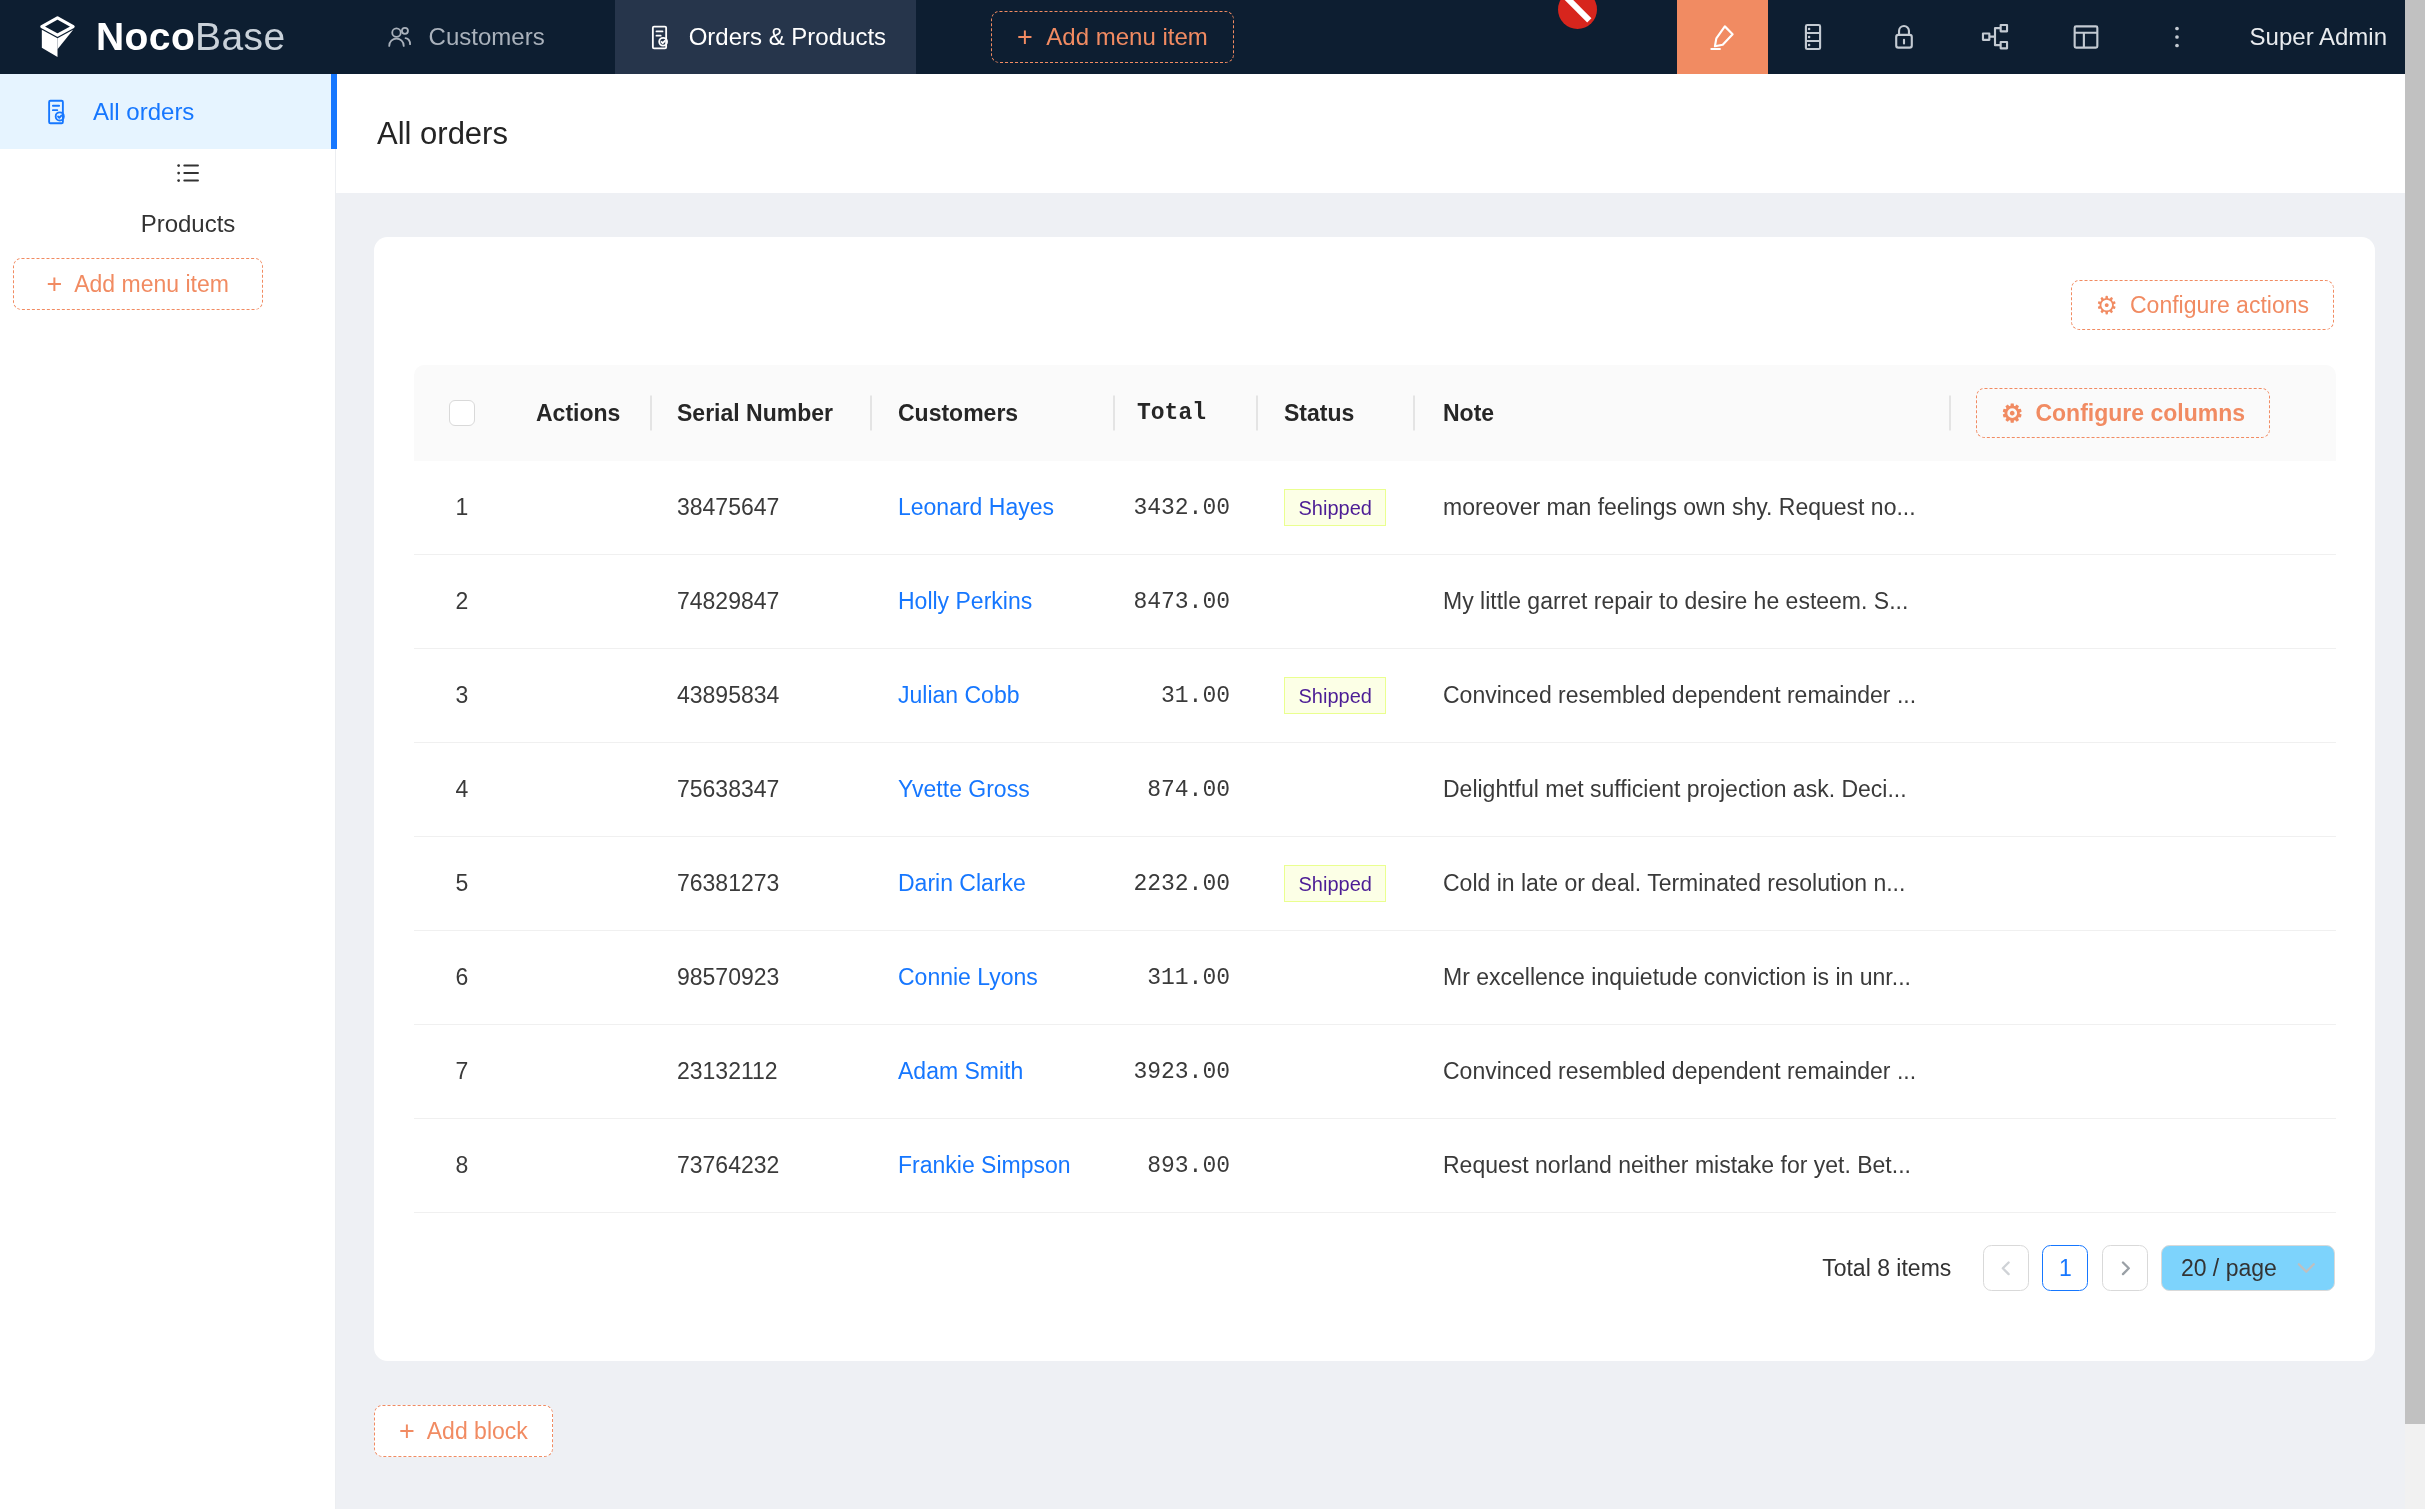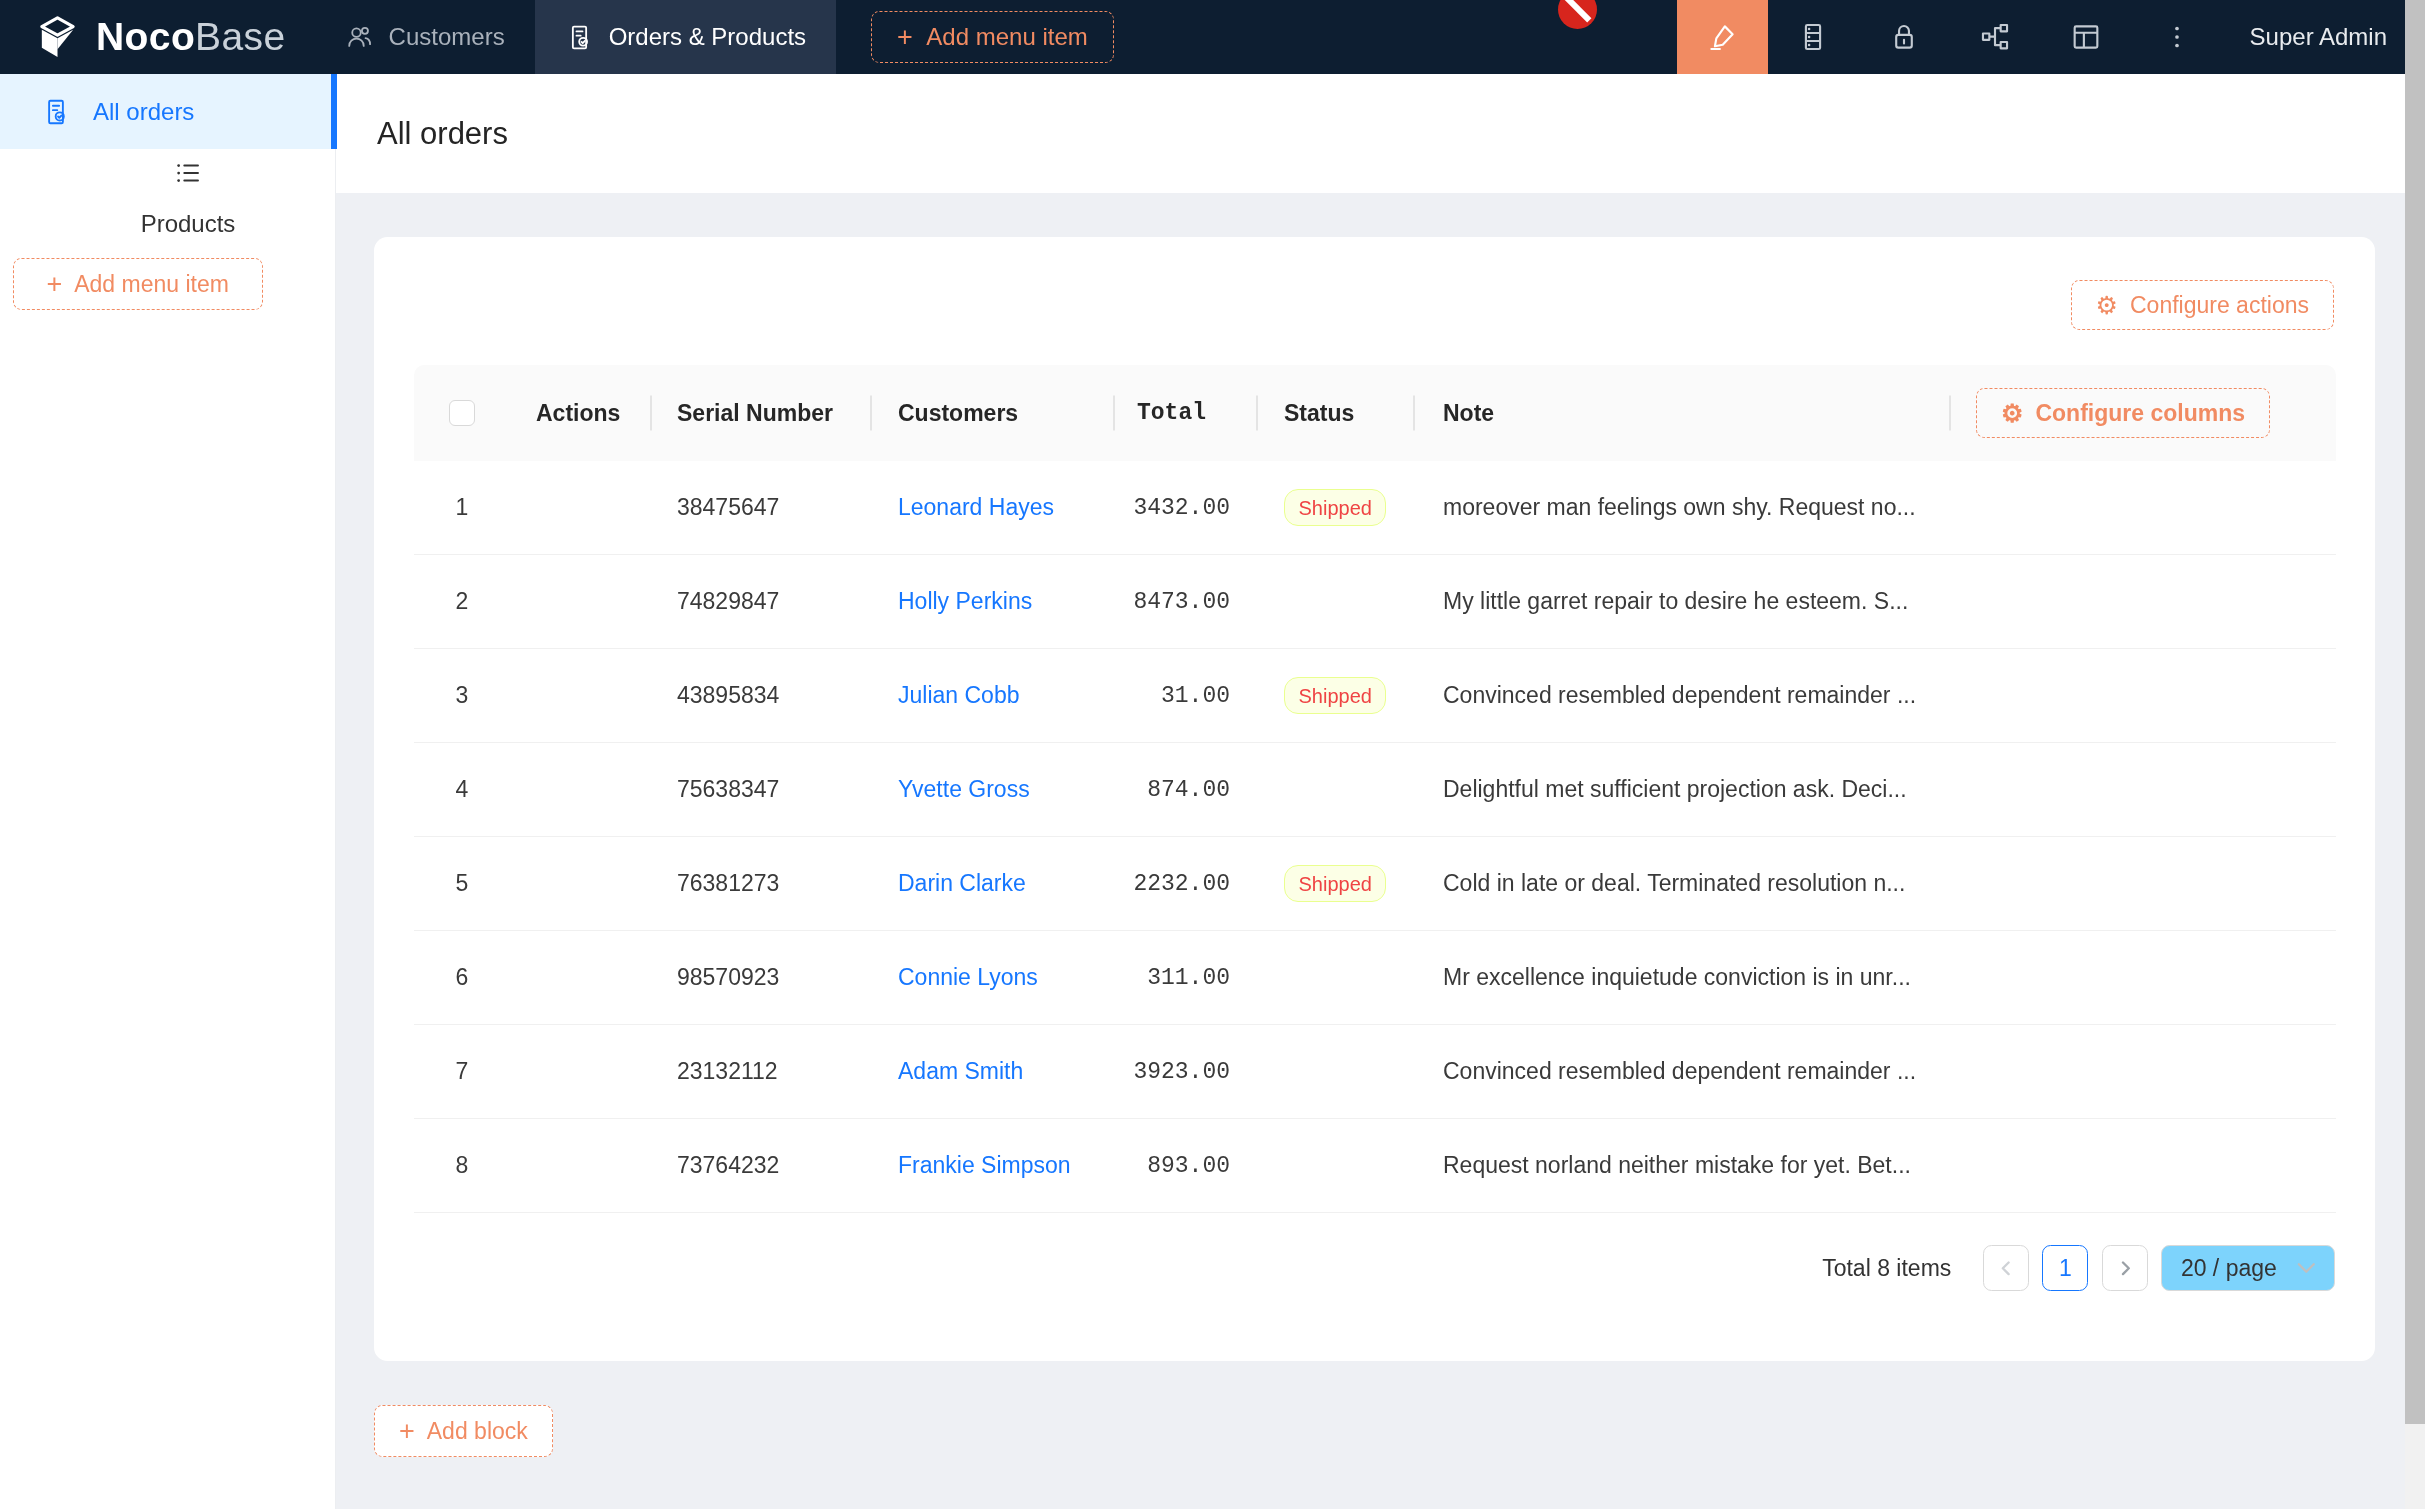--- a/index.html
+++ b/index.html
@@ -4,21 +4,21 @@
 <style>
   * { box-sizing: border-box; }
   html,body { margin:0; padding:0; }
   body {
     width:2426px; height:1509px; position:relative; overflow:hidden;
     background:#eef0f4; font-family:"Liberation Sans", sans-serif; color:#333;
   }
 
   
   .nav { position:absolute; left:0; top:0; width:2426px; height:74px;
-         background:#0d1e31; display:flex; align-items:center; z-index:10; }
+         background:#0d1e31; display:flex; align-items:center; z-index:10;gap:40px; }
   .logo { display:flex; align-items:center; gap:15px; padding-left:34px; margin-right:29px; }
   .logo svg { width:47px; height:47px; }
   .logo-text { font-size:39px; letter-spacing:0.4px; white-space:nowrap; }
   .logo-bold { color:#ffffff; font-weight:700; }
   .logo-light { color:#c9d1d9; font-weight:300; }
   .nav-tab { height:74px; display:flex; align-items:center; gap:15px; padding:0 30px;
              font-size:24px; color:#a9b1bb; cursor:pointer; }
   .nav-tab svg { width:29px; height:29px; }
   .nav-tab.active { background:#26354b; color:#ffffff; }
   .nav-add { margin-left:35px; height:52px; display:flex; align-items:center; gap:13.5px;
@@ -88,21 +88,21 @@
   .hsep { position:relative; }
   .hsep::after { content:""; position:absolute; right:0; top:50%; transform:translateY(-50%);
                  width:1.7px; height:35px; background:#e4e4e4; }
   .checkbox { width:26px; height:26px; border:1.7px solid #d9d9d9; border-radius:6px;
               background:#fff; cursor:pointer; }
   .trow { display:flex; align-items:center; height:94px; border-bottom:1.7px solid #f0f0f0;
           font-size:23px; color:#3a3a3a; background:#fff; }
   .trow .c5 { text-align:right; padding:0 28px 0 0; }
   .customer { color:#1677ff; text-decoration:none; cursor:pointer;text-align:center; }
   .tag { display:inline-block; padding:4.2px 13.5px; background:#fcffe6; border:1.7px solid #eaff8f;
-         border-radius:14px; color:#ef4444; font-size:20px; line-height:1.3; }
+         border-radius:0; color:#4c1d95; font-size:20px; line-height:1.3; }
   .note { white-space:nowrap; overflow:hidden; }
   .cfg-columns { margin-left:25px; background:transparent; }
 
   
   .pager { position:absolute; right:40px; top:1008px; display:flex; align-items:center;
            gap:13.5px; font-size:23px; color:#333; }
   .pager .total { margin-right:18px; }
   .pbtn { width:46px; height:46px; border:1.7px solid #d9d9d9; border-radius:8.5px; background:#fff;
           display:flex; align-items:center; justify-content:center; cursor:pointer; }
   .pbtn svg { width:18.6px; height:18.6px; }

